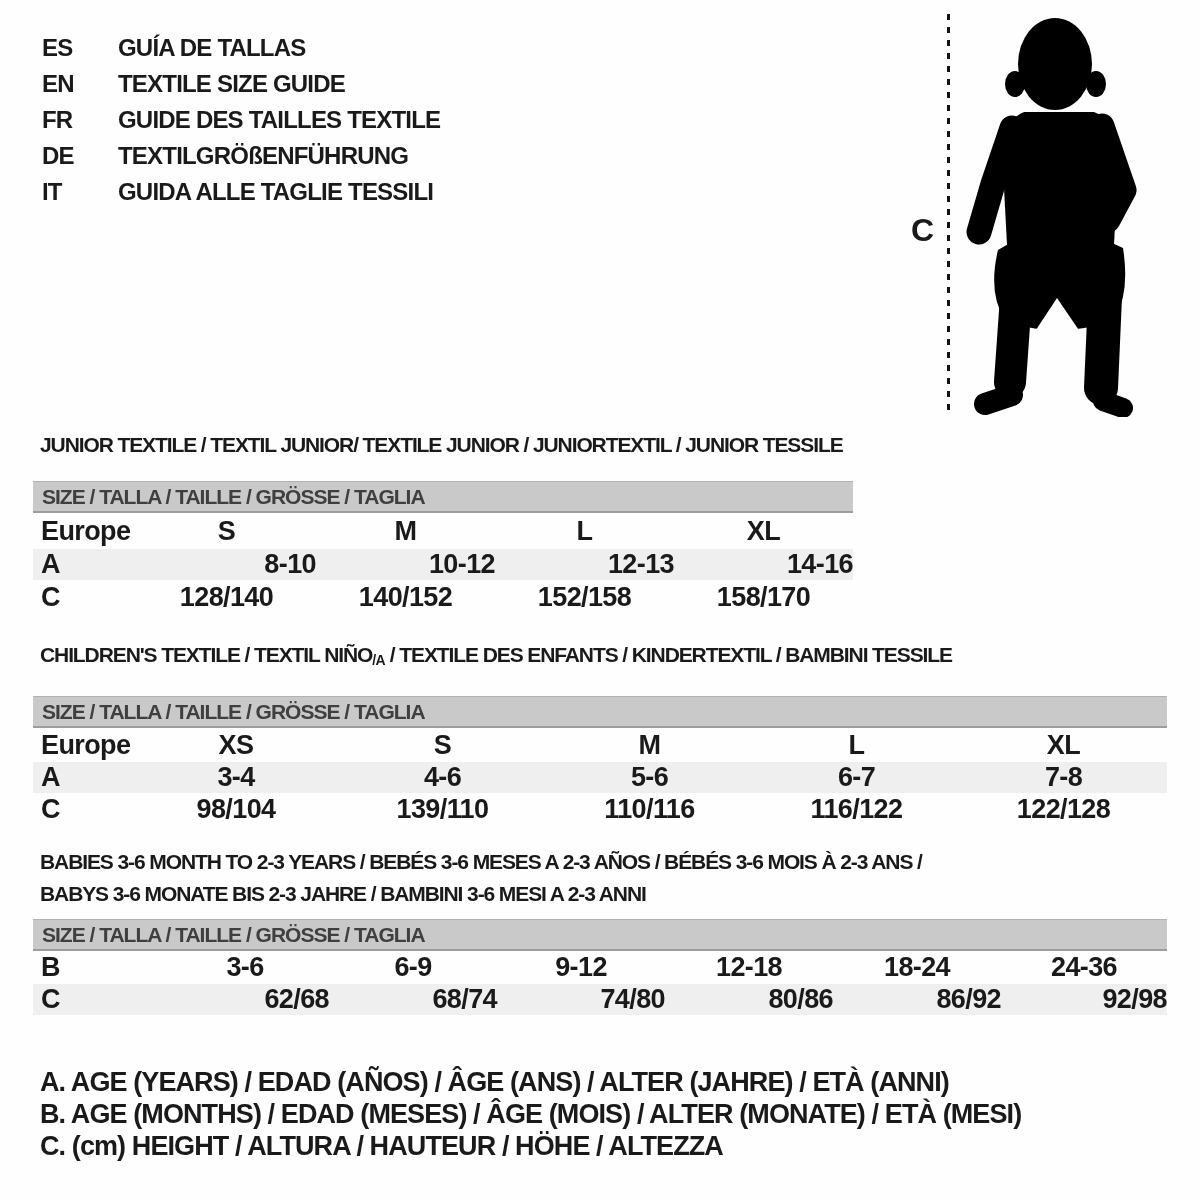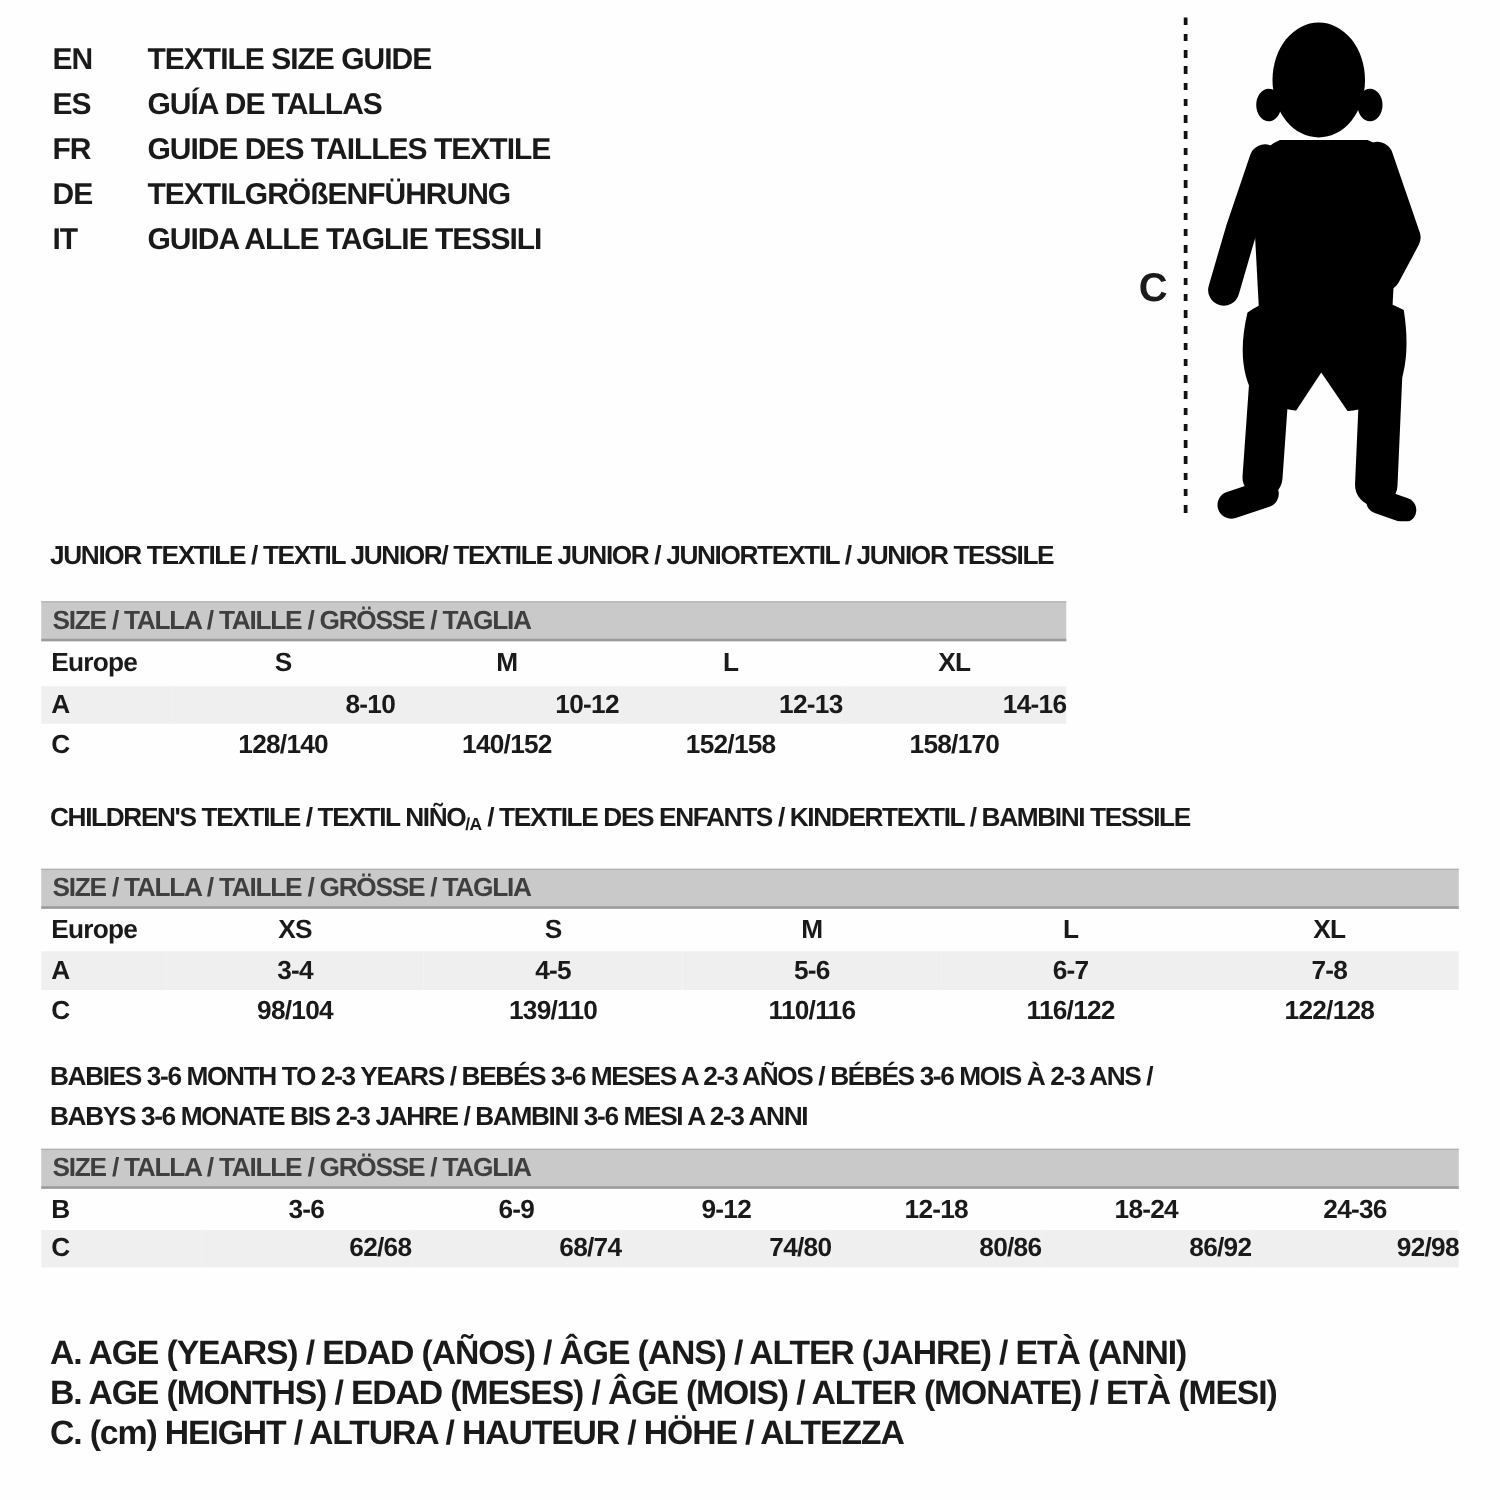--- a/index.html
+++ b/index.html
@@ -60,21 +60,21 @@
     color: #3f3f3f;
     font-size: 21px;
     letter-spacing: -1px;
     padding-left: 9px;
     white-space: nowrap;
   }
   table.size-table {
     border-collapse: collapse;
     table-layout: fixed;
     width: 100%;
-    font-size: 21px;
+    font-size: 27px;
     letter-spacing: -0.6px;
   }
   table.size-table td {
     text-align: center;
     vertical-align: middle;
     padding: 0;
     white-space: nowrap;
   }
   table.size-table td.lbl { text-align: left; padding-left: 8px; }
   tr.shaded { background: #efefef; }
@@ -91,26 +91,26 @@
     line-height: 32px;
     letter-spacing: -0.9px;
     white-space: nowrap;
   }
 </style>
 </head>
 <body>
 
 <div class="lang-block">
   <div class="lang-row">
+    <span>ES</span>
+    <span>GUÍA DE TALLAS</span>
+  </div>
+  <div class="lang-row">
     <span>EN</span>
     <span>TEXTILE SIZE GUIDE</span>
-  </div>
-  <div class="lang-row">
-    <span>ES</span>
-    <span>GUÍA DE TALLAS</span>
   </div>
   <div class="lang-row">
     <span>FR</span>
     <span>GUIDE DES TAILLES TEXTILE</span>
   </div>
   <div class="lang-row">
     <span>DE</span>
     <span>TEXTILGRÖßENFÜHRUNG</span>
   </div>
   <div class="lang-row">
@@ -200,21 +200,21 @@
       <td class="lbl">Europe</td>
       <td>XS</td>
       <td>S</td>
       <td>M</td>
       <td>L</td>
       <td>XL</td>
     </tr>
     <tr class="h31 shaded">
       <td class="lbl">A</td>
       <td>3-4</td>
-      <td>4-5</td>
+      <td>4-6</td>
       <td>5-6</td>
       <td>6-7</td>
       <td>7-8</td>
     </tr>
     <tr class="h33">
       <td class="lbl">C</td>
       <td>98/104</td>
       <td>139/110</td>
       <td>110/116</td>
       <td>116/122</td>

